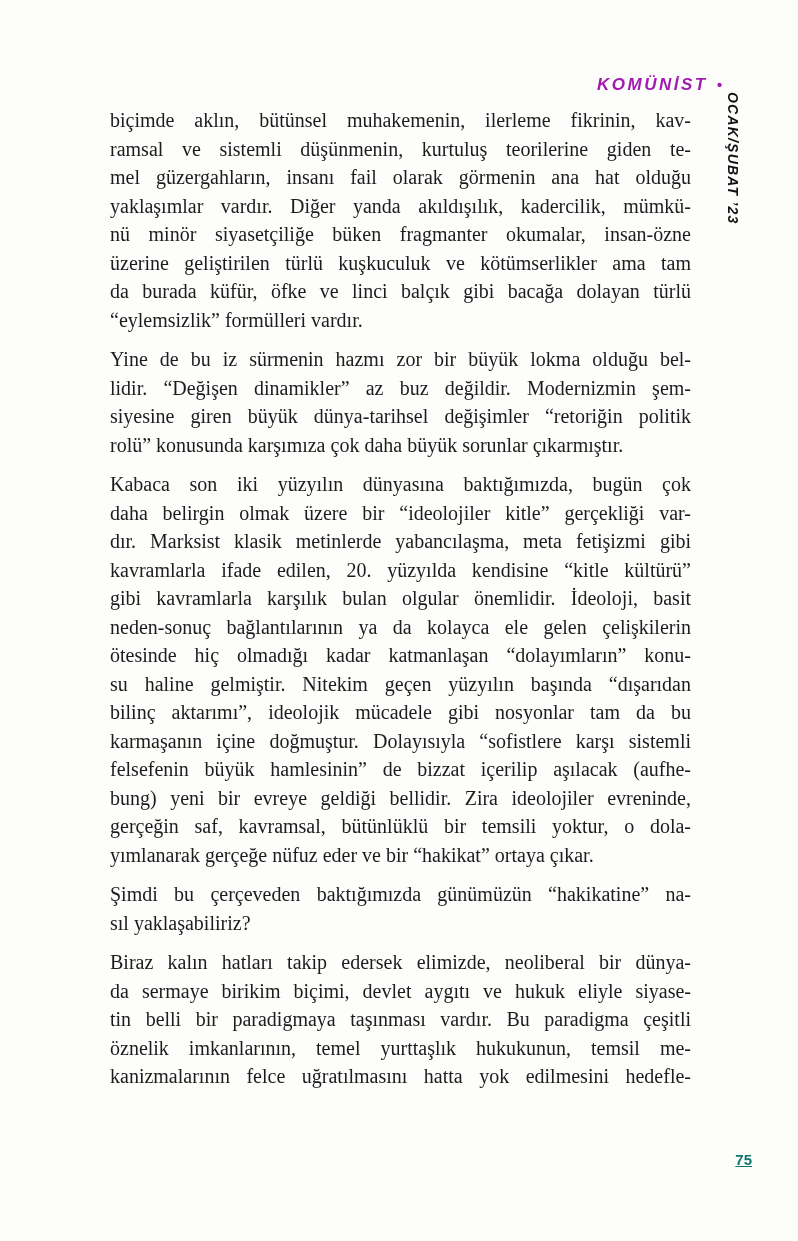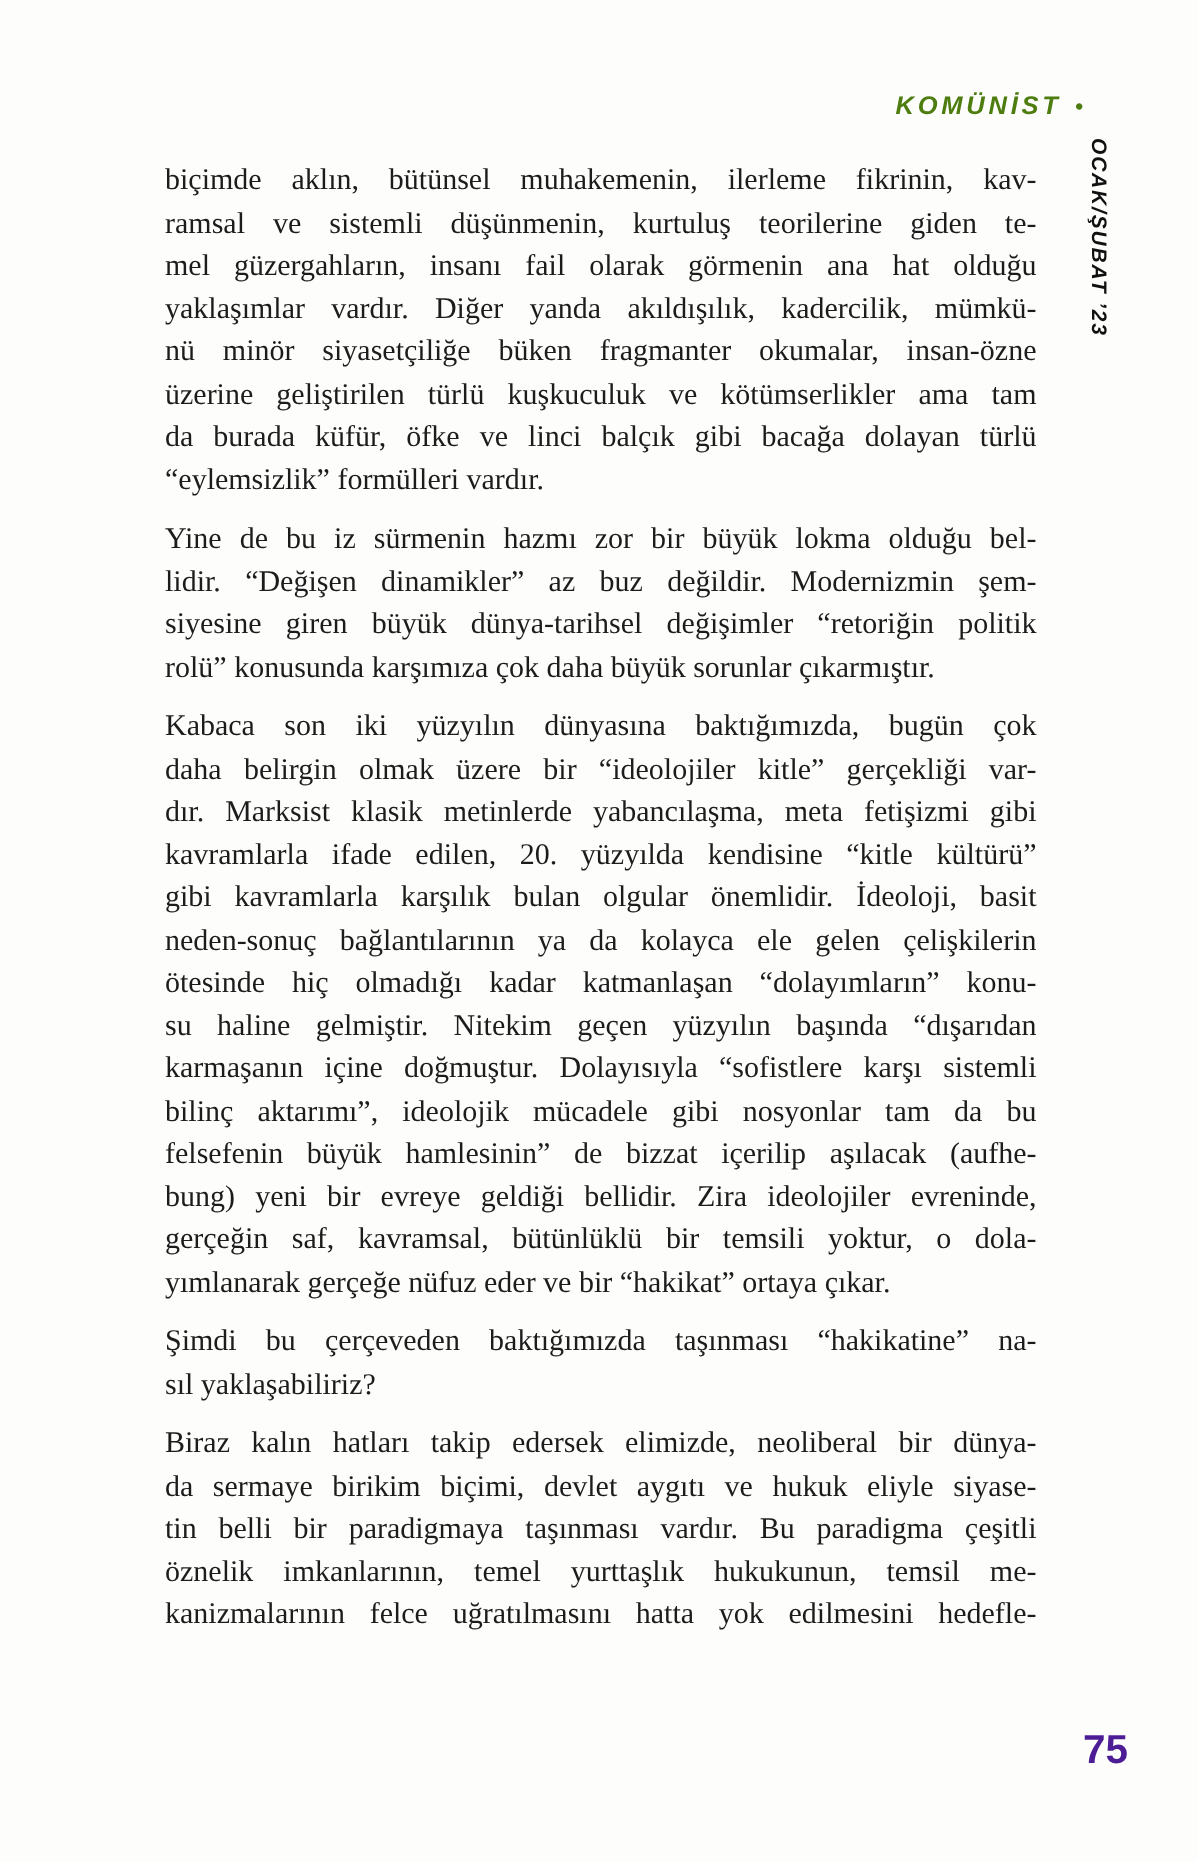--- a/index.html
+++ b/index.html
@@ -11,28 +11,28 @@
     position: relative;
     width: 798px;
     height: 1241px;
     background: #fdfdfc;
     overflow: hidden;
     color: #1c1c1c;
     font-family: "Liberation Serif", serif;
   }
   .header {
     position: absolute;
-    top: 61px;
+    top: 75px;
     right: 76px;
     font-family: "Liberation Sans", sans-serif;
     font-weight: bold;
     font-style: italic;
     font-size: 17px;
     letter-spacing: 2.5px;
-    color: #4d7c0f;
+    color: #a21caf;
     white-space: nowrap;
   }
   .header .bullet {
     margin-left: 9px;
     letter-spacing: 0;
     font-size: 15px;
   }
   .issue-date {
     position: absolute;
     top: 92px;
@@ -65,22 +65,23 @@
   }
   .line.last {
     text-align-last: left;
   }
   .page-number {
     position: absolute;
     top: 1151px;
     right: 46px;
     font-family: "Liberation Sans", sans-serif;
     font-weight: bold;
-    font-size: 27px;
-    color: #4c1d95;
+    font-size: 15px;
+    color: #0f766e;
+    text-decoration: underline;
   }
 </style>
 </head>
 <body>
 
 <div class="page">
   <div class="header">
     <span>KOMÜNİST</span><span class="bullet">•</span>
   </div>
   <div class="issue-date">OCAK/ŞUBAT ’23</div>
@@ -103,29 +104,29 @@
       </div>
       <div class="paragraph">
         <div class="line">Kabaca son iki yüzyılın dünyasına baktığımızda, bugün çok</div>
         <div class="line">daha belirgin olmak üzere bir “ideolojiler kitle” gerçekliği var-</div>
         <div class="line">dır. Marksist klasik metinlerde yabancılaşma, meta fetişizmi gibi</div>
         <div class="line">kavramlarla ifade edilen, 20. yüzyılda kendisine “kitle kültürü”</div>
         <div class="line">gibi kavramlarla karşılık bulan olgular önemlidir. İdeoloji, basit</div>
         <div class="line">neden-sonuç bağlantılarının ya da kolayca ele gelen çelişkilerin</div>
         <div class="line">ötesinde hiç olmadığı kadar katmanlaşan “dolayımların” konu-</div>
         <div class="line">su haline gelmiştir. Nitekim geçen yüzyılın başında “dışarıdan</div>
+        <div class="line">bilinç aktarımı”, ideolojik mücadele gibi nosyonlar tam da bu</div>
         <div class="line">karmaşanın içine doğmuştur. Dolayısıyla “sofistlere karşı sistemli</div>
-        <div class="line">bilinç aktarımı”, ideolojik mücadele gibi nosyonlar tam da bu</div>
         <div class="line">felsefenin büyük hamlesinin” de bizzat içerilip aşılacak (aufhe-</div>
         <div class="line">bung) yeni bir evreye geldiği bellidir. Zira ideolojiler evreninde,</div>
         <div class="line">gerçeğin saf, kavramsal, bütünlüklü bir temsili yoktur, o dola-</div>
         <div class="line last">yımlanarak gerçeğe nüfuz eder ve bir “hakikat” ortaya çıkar.</div>
       </div>
       <div class="paragraph">
-        <div class="line">Şimdi bu çerçeveden baktığımızda taşınması “hakikatine” na-</div>
+        <div class="line">Şimdi bu çerçeveden baktığımızda günümüzün “hakikatine” na-</div>
         <div class="line last">sıl yaklaşabiliriz?</div>
       </div>
       <div class="paragraph">
         <div class="line">Biraz kalın hatları takip edersek elimizde, neoliberal bir dünya-</div>
         <div class="line">da sermaye birikim biçimi, devlet aygıtı ve hukuk eliyle siyase-</div>
         <div class="line">tin belli bir paradigmaya taşınması vardır. Bu paradigma çeşitli</div>
         <div class="line">öznelik imkanlarının, temel yurttaşlık hukukunun, temsil me-</div>
         <div class="line">kanizmalarının felce uğratılmasını hatta yok edilmesini hedefle-</div>
       </div>
     </div>

